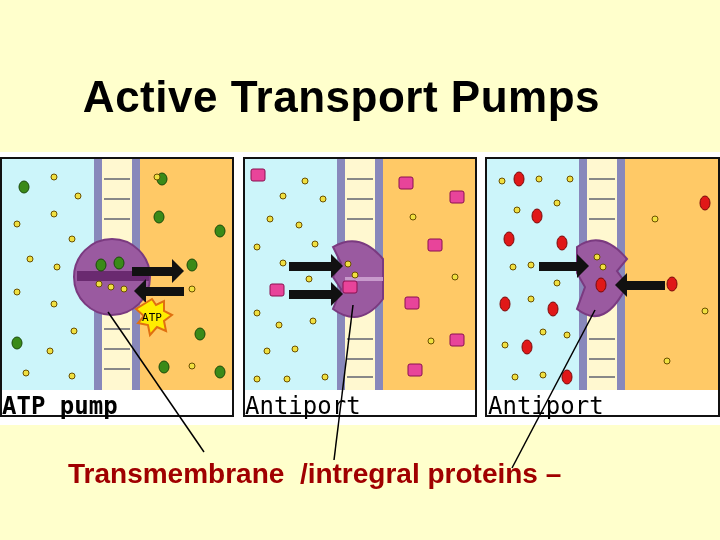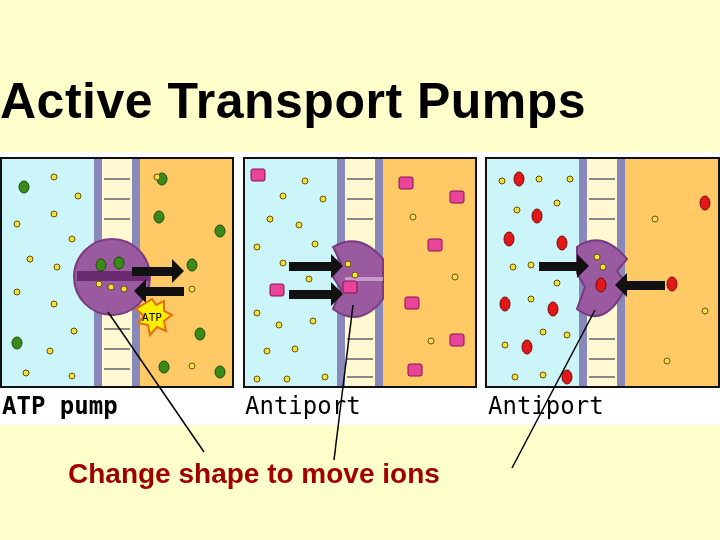--- a/index.html
+++ b/index.html
@@ -1,19 +1,19 @@
 <!DOCTYPE html>
 <html><head>
 <meta charset="utf-8">
 <style>
   html,body{margin:0;padding:0;}
   body{width:720px;height:540px;background:#ffffcc;position:relative;overflow:hidden;font-family:"Liberation Sans",sans-serif;}
-  .title{position:absolute;left:0;top:72px;width:600px;text-align:left;font-weight:bold;font-size:50px;color:#000;letter-spacing:0.5px;}
+  .title{position:absolute;left:0;top:72px;width:600px;text-align:right;font-weight:bold;font-size:44px;color:#000;letter-spacing:0.5px;}
   .strip{position:absolute;left:0;top:152px;width:720px;height:273px;background:#fff;}
-  .panel{position:absolute;top:157px;width:234px;height:231px;border:2px solid #111;box-sizing:border-box;overflow:hidden;text-align:right;}
+  .panel{position:absolute;top:157px;width:234px;height:260px;border:2px solid #111;box-sizing:border-box;overflow:hidden;text-align:right;}
   .panel svg{position:absolute;left:0;top:0;}
   .label{position:absolute;top:392px;font-family:"DejaVu Sans Mono",monospace;font-size:24px;color:#000;}
   .caption{position:absolute;left:68px;top:456px;font-weight:bold;font-size:28px;line-height:36px;color:#a00000;}
   .pointers{position:absolute;left:0;top:0;}
 </style>
 </head>
 <body>
 
 <div class="title">Active Transport Pumps</div>
 
@@ -211,14 +211,14 @@
 <div class="label" style="left:245px;">Antiport</div>
 <div class="label" style="left:488px;">Antiport</div>
 
 <svg class="pointers" width="720" height="540">
   <line x1="108" y1="312" x2="204" y2="452" stroke="#000" stroke-width="1.5"></line>
   <line x1="353" y1="305" x2="334" y2="460" stroke="#000" stroke-width="1.5"></line>
   <line x1="595" y1="310" x2="512" y2="468" stroke="#000" stroke-width="1.5"></line>
 </svg>
 
 <div class="caption">
-  <div>Change shape to move ions</div>
+  <div style="white-space:pre;">Transmembrane  /intregral proteins –</div>
 </div>
 
 </body></html>

